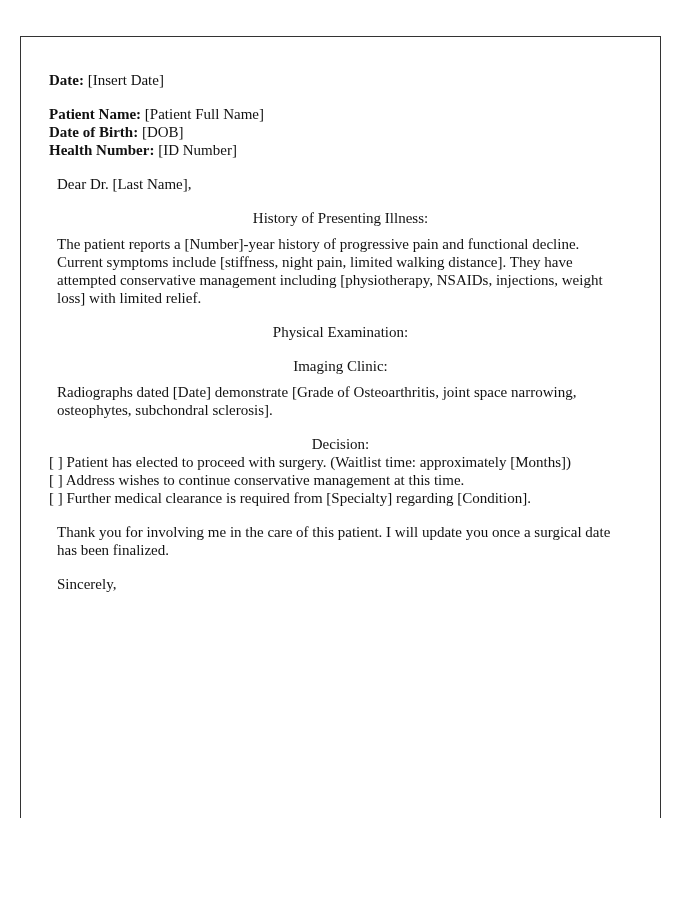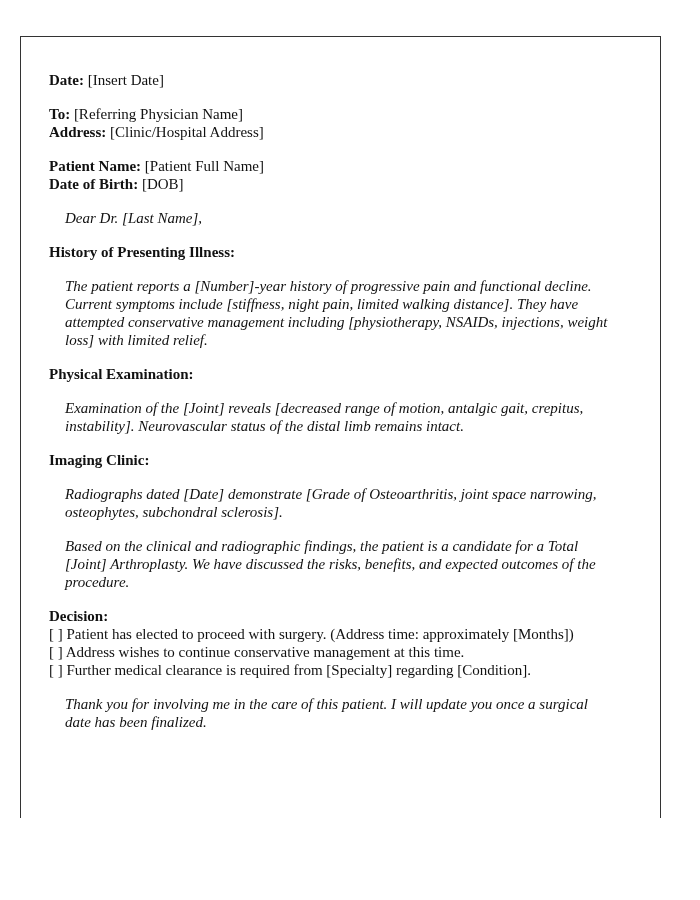--- a/index.html
+++ b/index.html
@@ -25,71 +25,69 @@
       height: 782px;
       border: 1px solid #333333;
       border-bottom: none;
       box-sizing: border-box;
       overflow: hidden;
       padding: 34px 28px 0 28px;
     }
     .block { margin: 0 0 16px 0; }
     .line { display: block; white-space: nowrap; }
     .b { font-weight: bold; }
-    .section-title { font-weight: bold; display: block; }
-    p { margin: 16px; font-style: italic; }
+    .section-title { font-weight: normal; display: block; text-align: center; }
+    p { margin: 8px; }
   </style>
 </head>
 <body>
 
 <div class="page">
 
   <div class="block">
     <span class="line"><span class="b">Date:</span> <span>[Insert Date]</span></span>
   </div>
 
-  <div class="block">
-    <span class="line"><span class="b">To:</span> <span>[Referring Physician Name]</span></span>
-    <span class="line"><span class="b">Address:</span> <span>[Clinic/Hospital Address]</span></span>
-  </div>
 
   <div class="block">
     <span class="line"><span class="b">Patient Name:</span> <span>[Patient Full Name]</span></span>
     <span class="line"><span class="b">Date of Birth:</span> <span>[DOB]</span></span>
+    <span class="line"><span class="b">Health Number:</span> <span>[ID Number]</span></span>
   </div>
 
   <div class="block">
     <p>Dear Dr. [Last Name],</p>
   </div>
 
 
   <div class="block">
     <span class="section-title">History of Presenting Illness:</span>
     <p>The patient reports a [Number]-year history of progressive pain and functional decline. Current symptoms include [stiffness, night pain, limited walking distance]. They have attempted conservative management including [physiotherapy, NSAIDs, injections, weight loss] with limited relief.</p>
   </div>
 
   <div class="block">
     <span class="section-title">Physical Examination:</span>
-    <p>Examination of the [Joint] reveals [decreased range of motion, antalgic gait, crepitus, instability]. Neurovascular status of the distal limb remains intact.</p>
   </div>
 
   <div class="block">
     <span class="section-title">Imaging Clinic:</span>
     <p>Radiographs dated [Date] demonstrate [Grade of Osteoarthritis, joint space narrowing, osteophytes, subchondral sclerosis].</p>
   </div>
 
   <div class="block">
-    <p>Based on the clinical and radiographic findings, the patient is a candidate for a Total [Joint] Arthroplasty. We have discussed the risks, benefits, and expected outcomes of the procedure.</p>
   </div>
 
   <div class="block">
     <span class="section-title">Decision:</span>
-    <span class="line">[ ] Patient has elected to proceed with surgery. (Address time: approximately [Months])</span>
+    <span class="line">[ ] Patient has elected to proceed with surgery. (Waitlist time: approximately [Months])</span>
     <span class="line">[ ] Address wishes to continue conservative management at this time.</span>
     <span class="line">[ ] Further medical clearance is required from [Specialty] regarding [Condition].</span>
   </div>
 
   <div class="block">
     <p>Thank you for involving me in the care of this patient. I will update you once a surgical date has been finalized.</p>
   </div>
 
+  <div class="block">
+    <p>Sincerely,</p>
+  </div>
 
 </div>
 
 </body></html>

